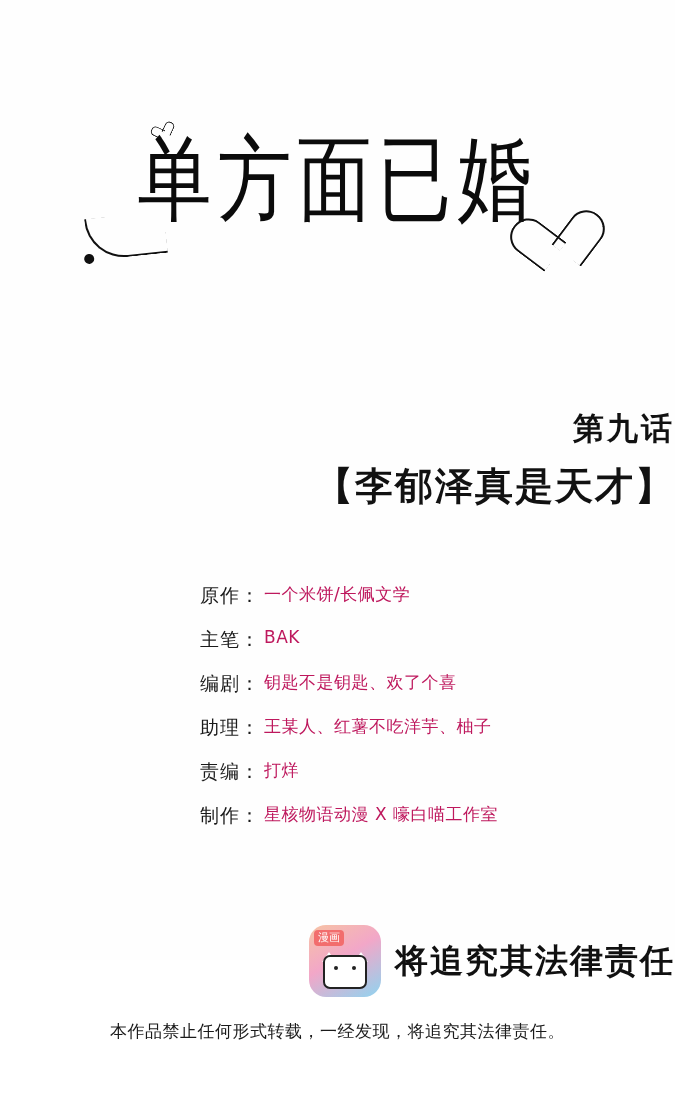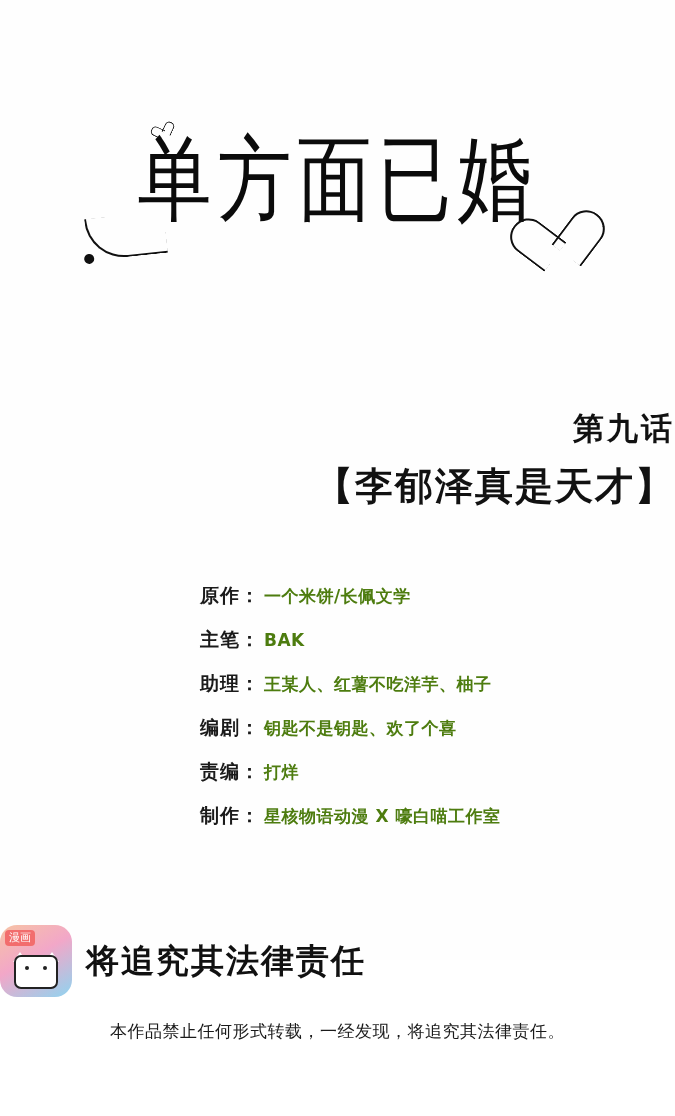--- a/index.html
+++ b/index.html
@@ -147,48 +147,47 @@
 
   
   .credits {
     position: absolute;
     top: 583px;
     left: 200px;
     width: 420px;
   }
   .credit-row {
     display: flex;
-    align-items: center;
+    align-items: flex-start;
     margin-bottom: 18px;
     white-space: nowrap;
-    font-weight: bold;
   }
   .credit-label {
     font-family: "DejaVu Sans", sans-serif;
     font-size: 19px;
     color: #1a1a1a;
     letter-spacing: 1px;
   }
   .credit-value {
     font-family: "DejaVu Sans", sans-serif;
     font-size: 17px;
-    color: #4d7c0f;
+    color: #be185d;
     letter-spacing: 0.5px;
     margin-left: 4px;
   }
 
   
   .publisher {
     position: absolute;
     top: 925px;
     left: 0;
     width: 675px;
     display: flex;
     align-items: center;
-    justify-content: flex-start;
+    justify-content: flex-end;
   }
   .publisher-logo {
     position: relative;
     width: 72px;
     height: 72px;
     border-radius: 17px;
     background: linear-gradient(150deg, #f7c3a4 0%, #f2a7c8 45%, #8fd4f0 100%);
     overflow: hidden;
     flex: none;
   }
@@ -283,26 +282,26 @@
   <div class="credits">
     <div class="credit-row">
       <span class="credit-label">原作：</span>
       <span class="credit-value">一个米饼/长佩文学</span>
     </div>
     <div class="credit-row">
       <span class="credit-label">主笔：</span>
       <span class="credit-value">BAK</span>
     </div>
     <div class="credit-row">
+      <span class="credit-label">编剧：</span>
+      <span class="credit-value">钥匙不是钥匙、欢了个喜</span>
+    </div>
+    <div class="credit-row">
       <span class="credit-label">助理：</span>
       <span class="credit-value">王某人、红薯不吃洋芋、柚子</span>
-    </div>
-    <div class="credit-row">
-      <span class="credit-label">编剧：</span>
-      <span class="credit-value">钥匙不是钥匙、欢了个喜</span>
     </div>
     <div class="credit-row">
       <span class="credit-label">责编：</span>
       <span class="credit-value">打烊</span>
     </div>
     <div class="credit-row">
       <span class="credit-label">制作：</span>
       <span class="credit-value">星核物语动漫 X 嚎白喵工作室</span>
     </div>
   </div>

